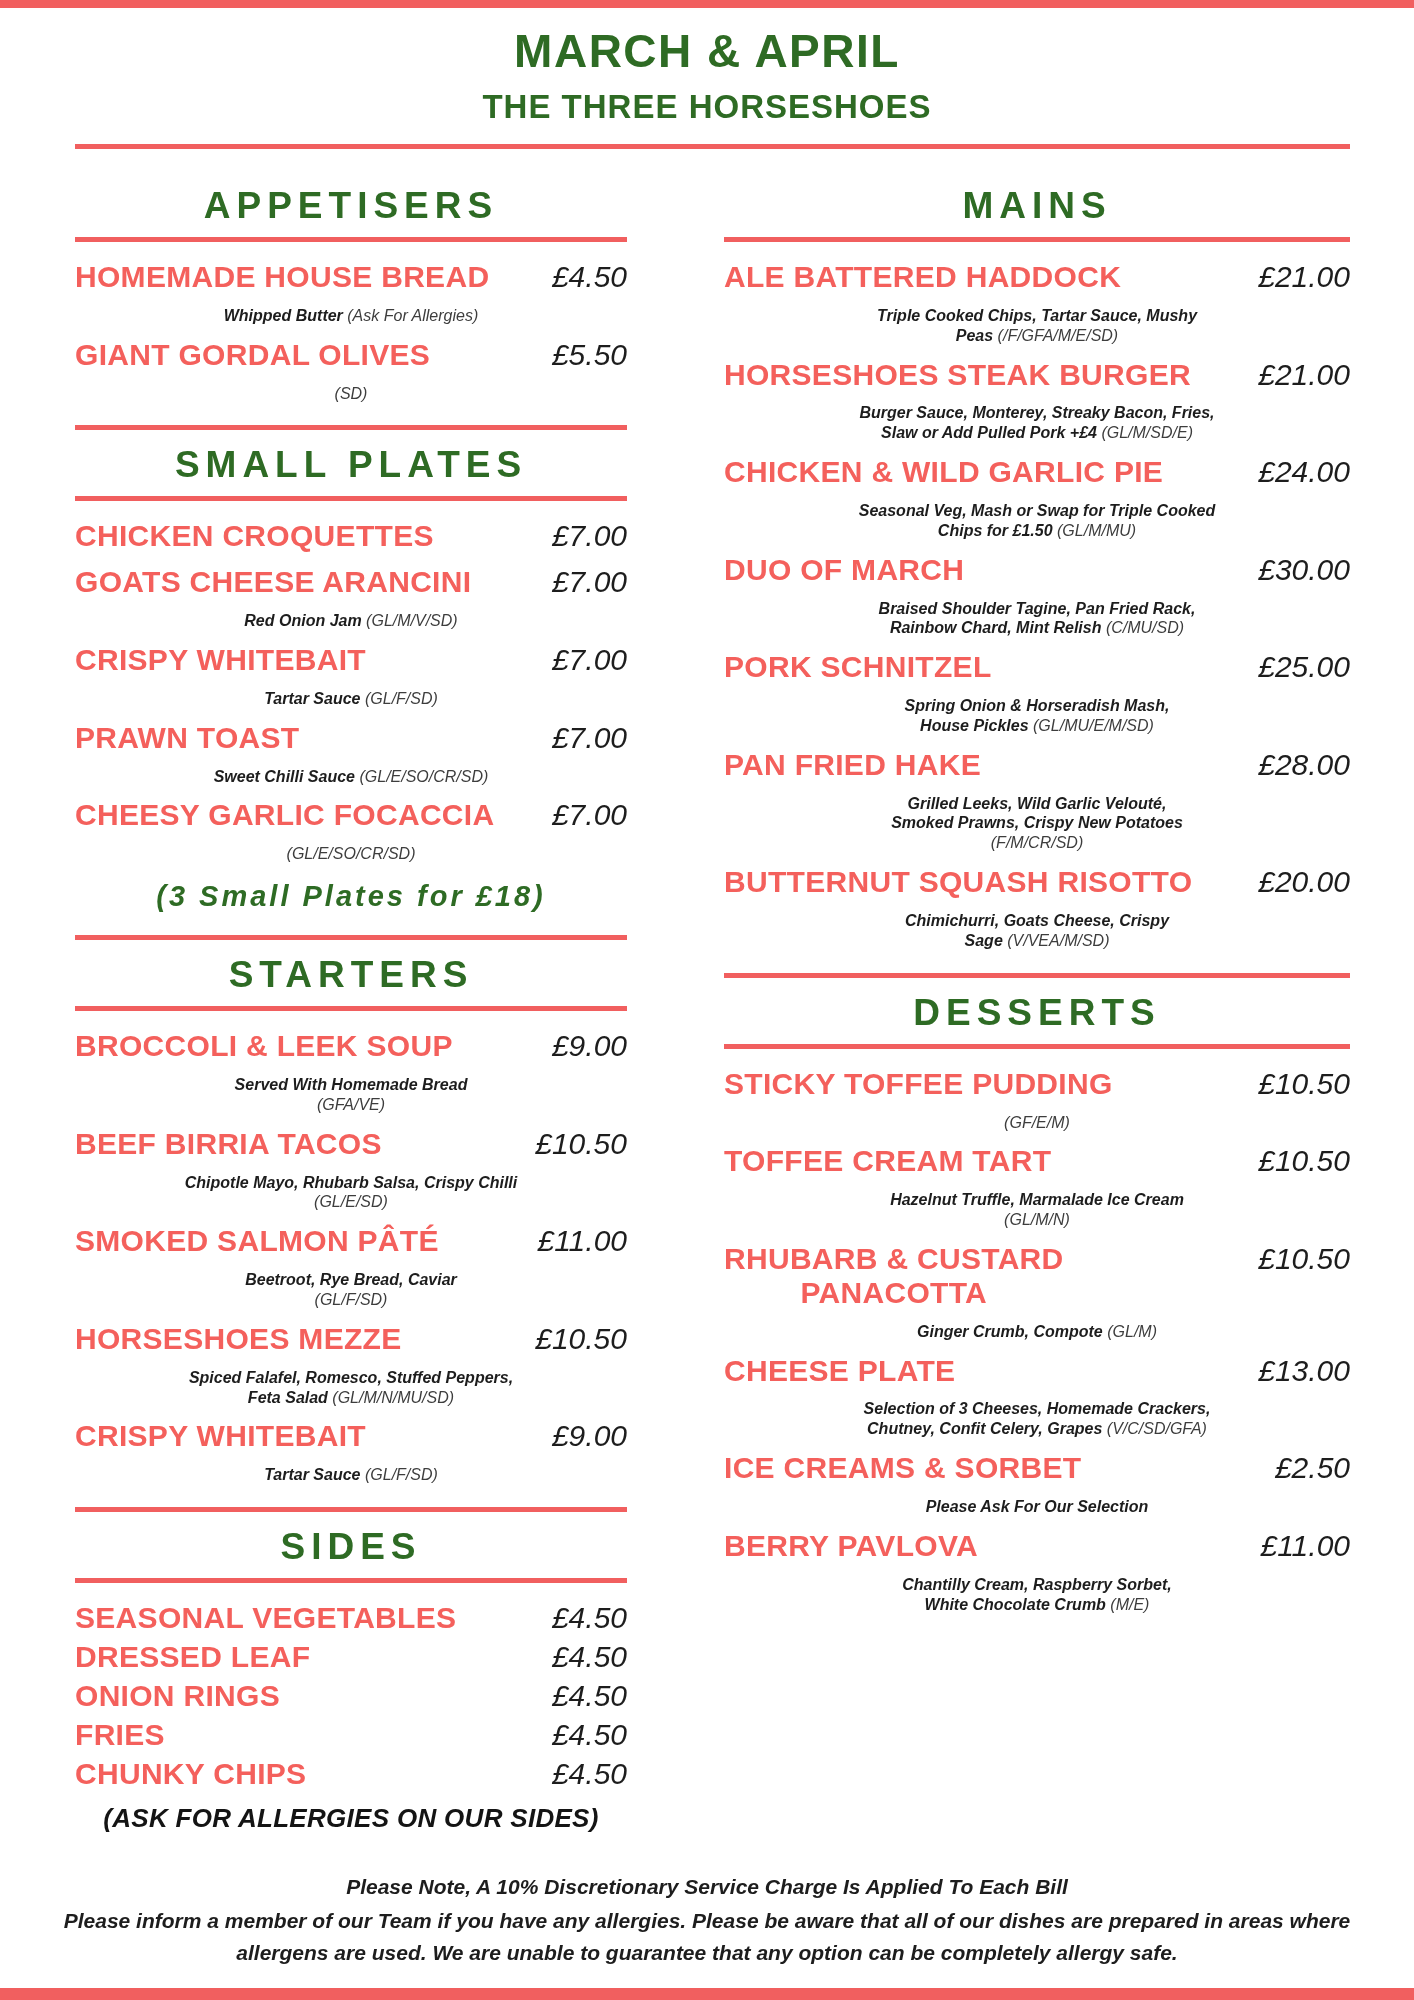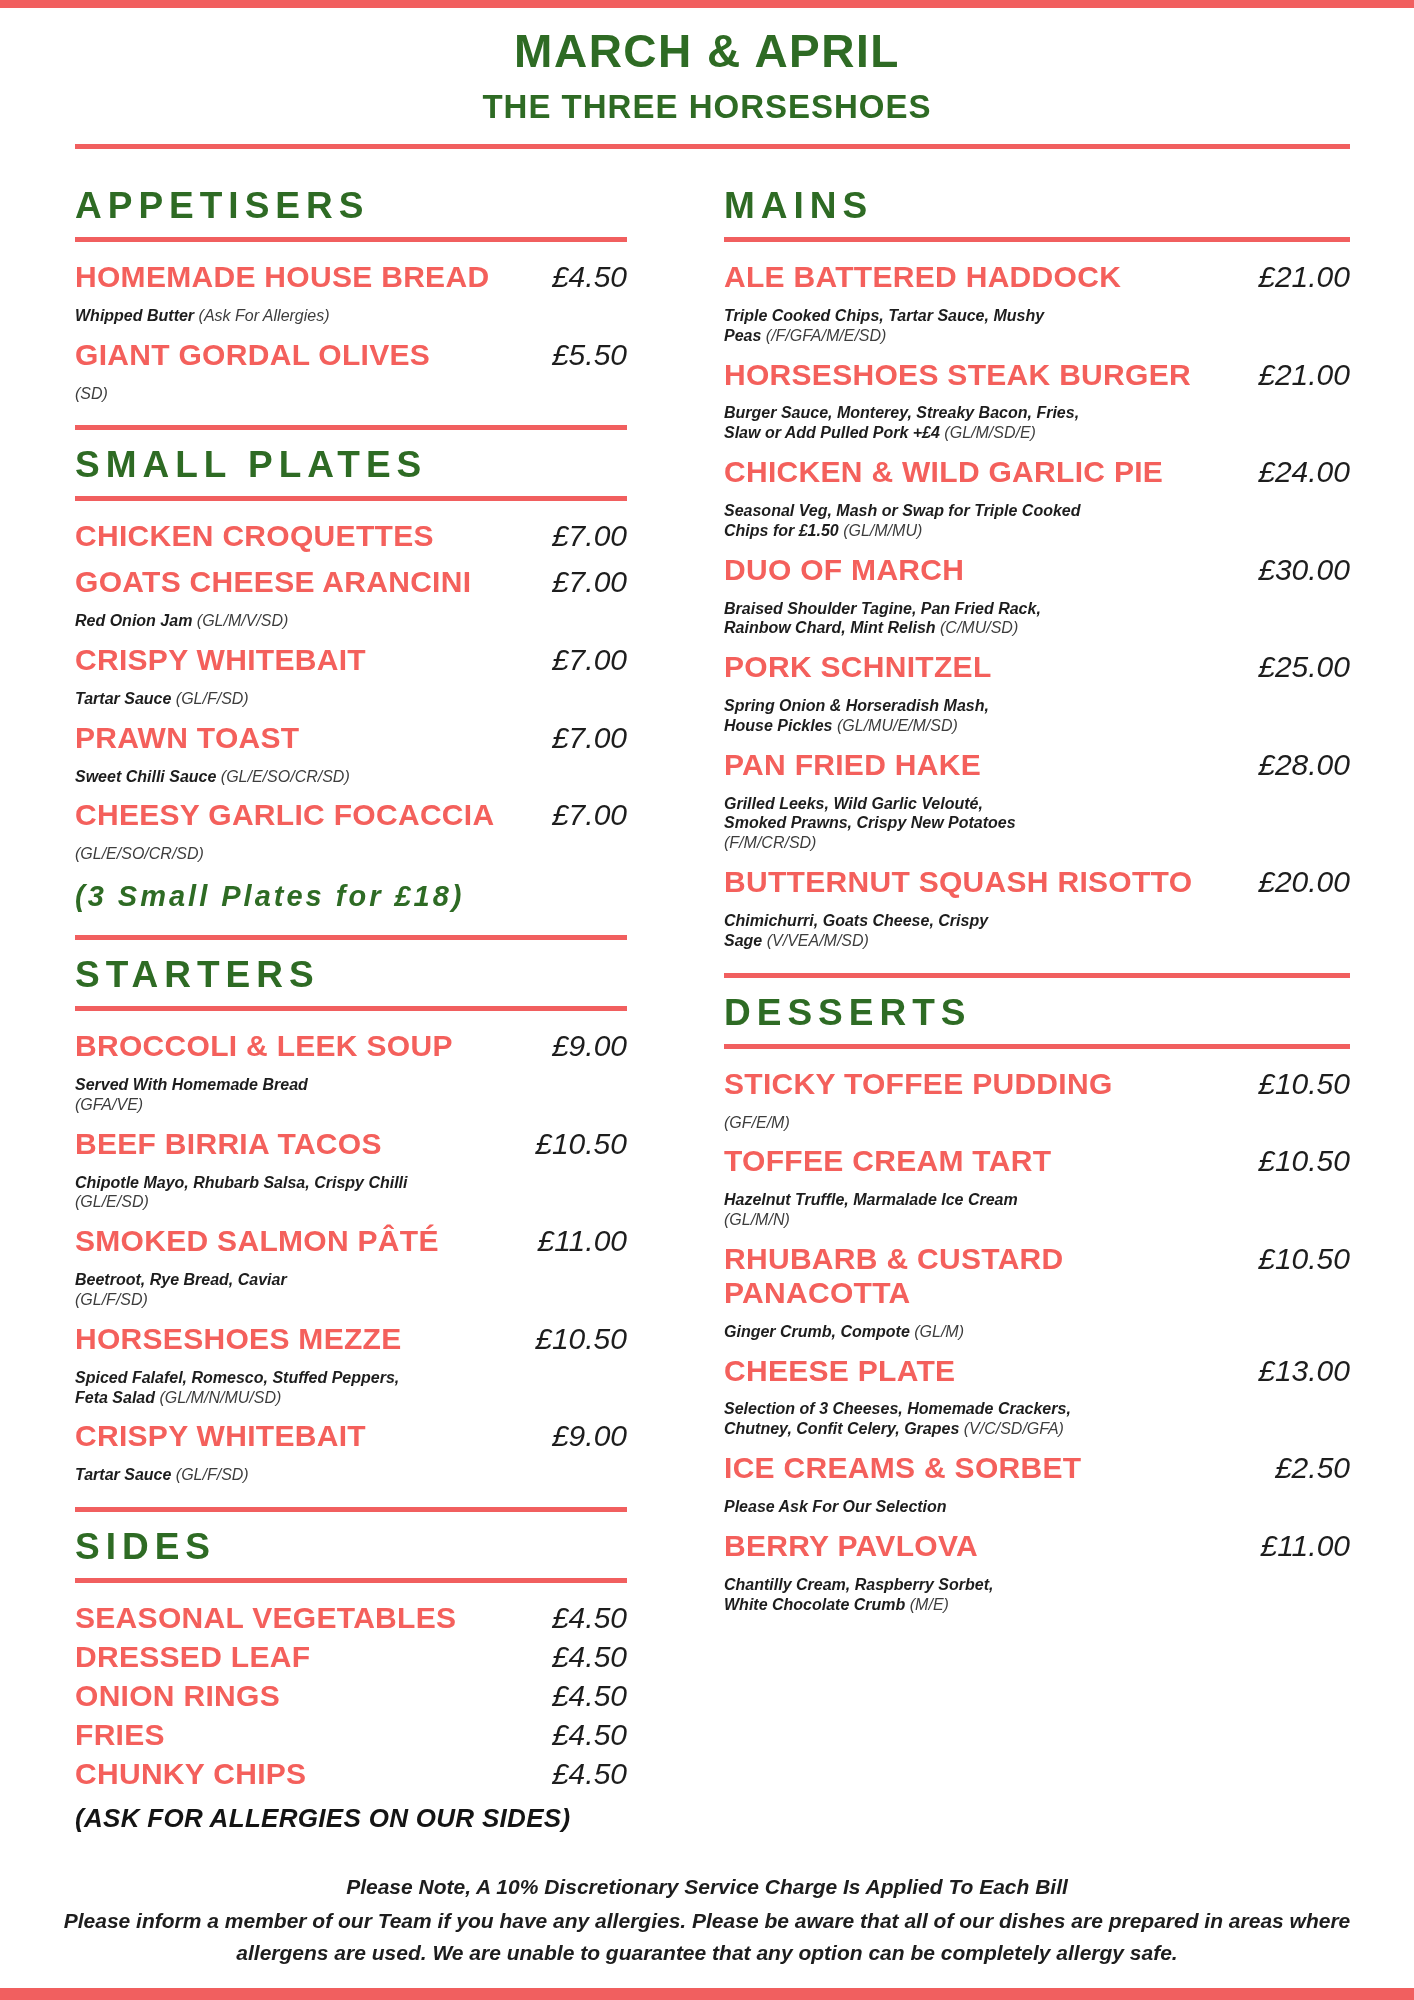--- a/index.html
+++ b/index.html
@@ -9,21 +9,21 @@
     font-family:"Liberation Sans","DejaVu Sans",sans-serif;color:var(--text,#1d1d1d);
   }
   .band{position:absolute;left:0;right:0;background:var(--accent,#f15f5f);}
   .band.top{top:0;height:8px;}
   .band.bottom{bottom:0;height:12px;}
   header{text-align:center;padding-top:24px;flex:0 0 auto;}
   .page-title{font-size:46px;font-weight:bold;color:var(--green,#2e6b24);margin:0;letter-spacing:1.5px;}
   .page-subtitle{font-size:33px;font-weight:bold;color:var(--green,#2e6b24);margin:10px 0 16px;letter-spacing:1px;}
   .header-rule{height:5px;background:var(--accent,#f15f5f);margin:18px 64px 0 75px;}
   .columns{display:flex;align-items:flex-start;padding:22px 64px 0 75px;gap:97px;flex:0 0 auto;}
-  .col{flex:none;}
+  .col{flex:none;text-align:center;}
   .col.left{width:552px;}
   .col.right{width:626px;}
   .divider{height:5px;background:var(--accent,#f15f5f);}
   .divider-top{margin-top:22px;}
   .section-title{font-size:37px;font-weight:bold;color:var(--green,#2e6b24);letter-spacing:6px;margin:14px 0 10px;}
   .section-underline{margin-bottom:18px;}
   .item{margin-bottom:12px;}
   .item-row{display:flex;align-items:flex-start;}
   .item-name{font-size:30px;font-weight:bold;color:var(--red-title,#f4605c);line-height:1.13;letter-spacing:0.3px;white-space:pre-line;}
   .item-price{margin-left:auto;padding-left:14px;font-size:30px;font-style:italic;font-weight:normal;color:var(--text,#1d1d1d);line-height:1.13;white-space:nowrap;}

